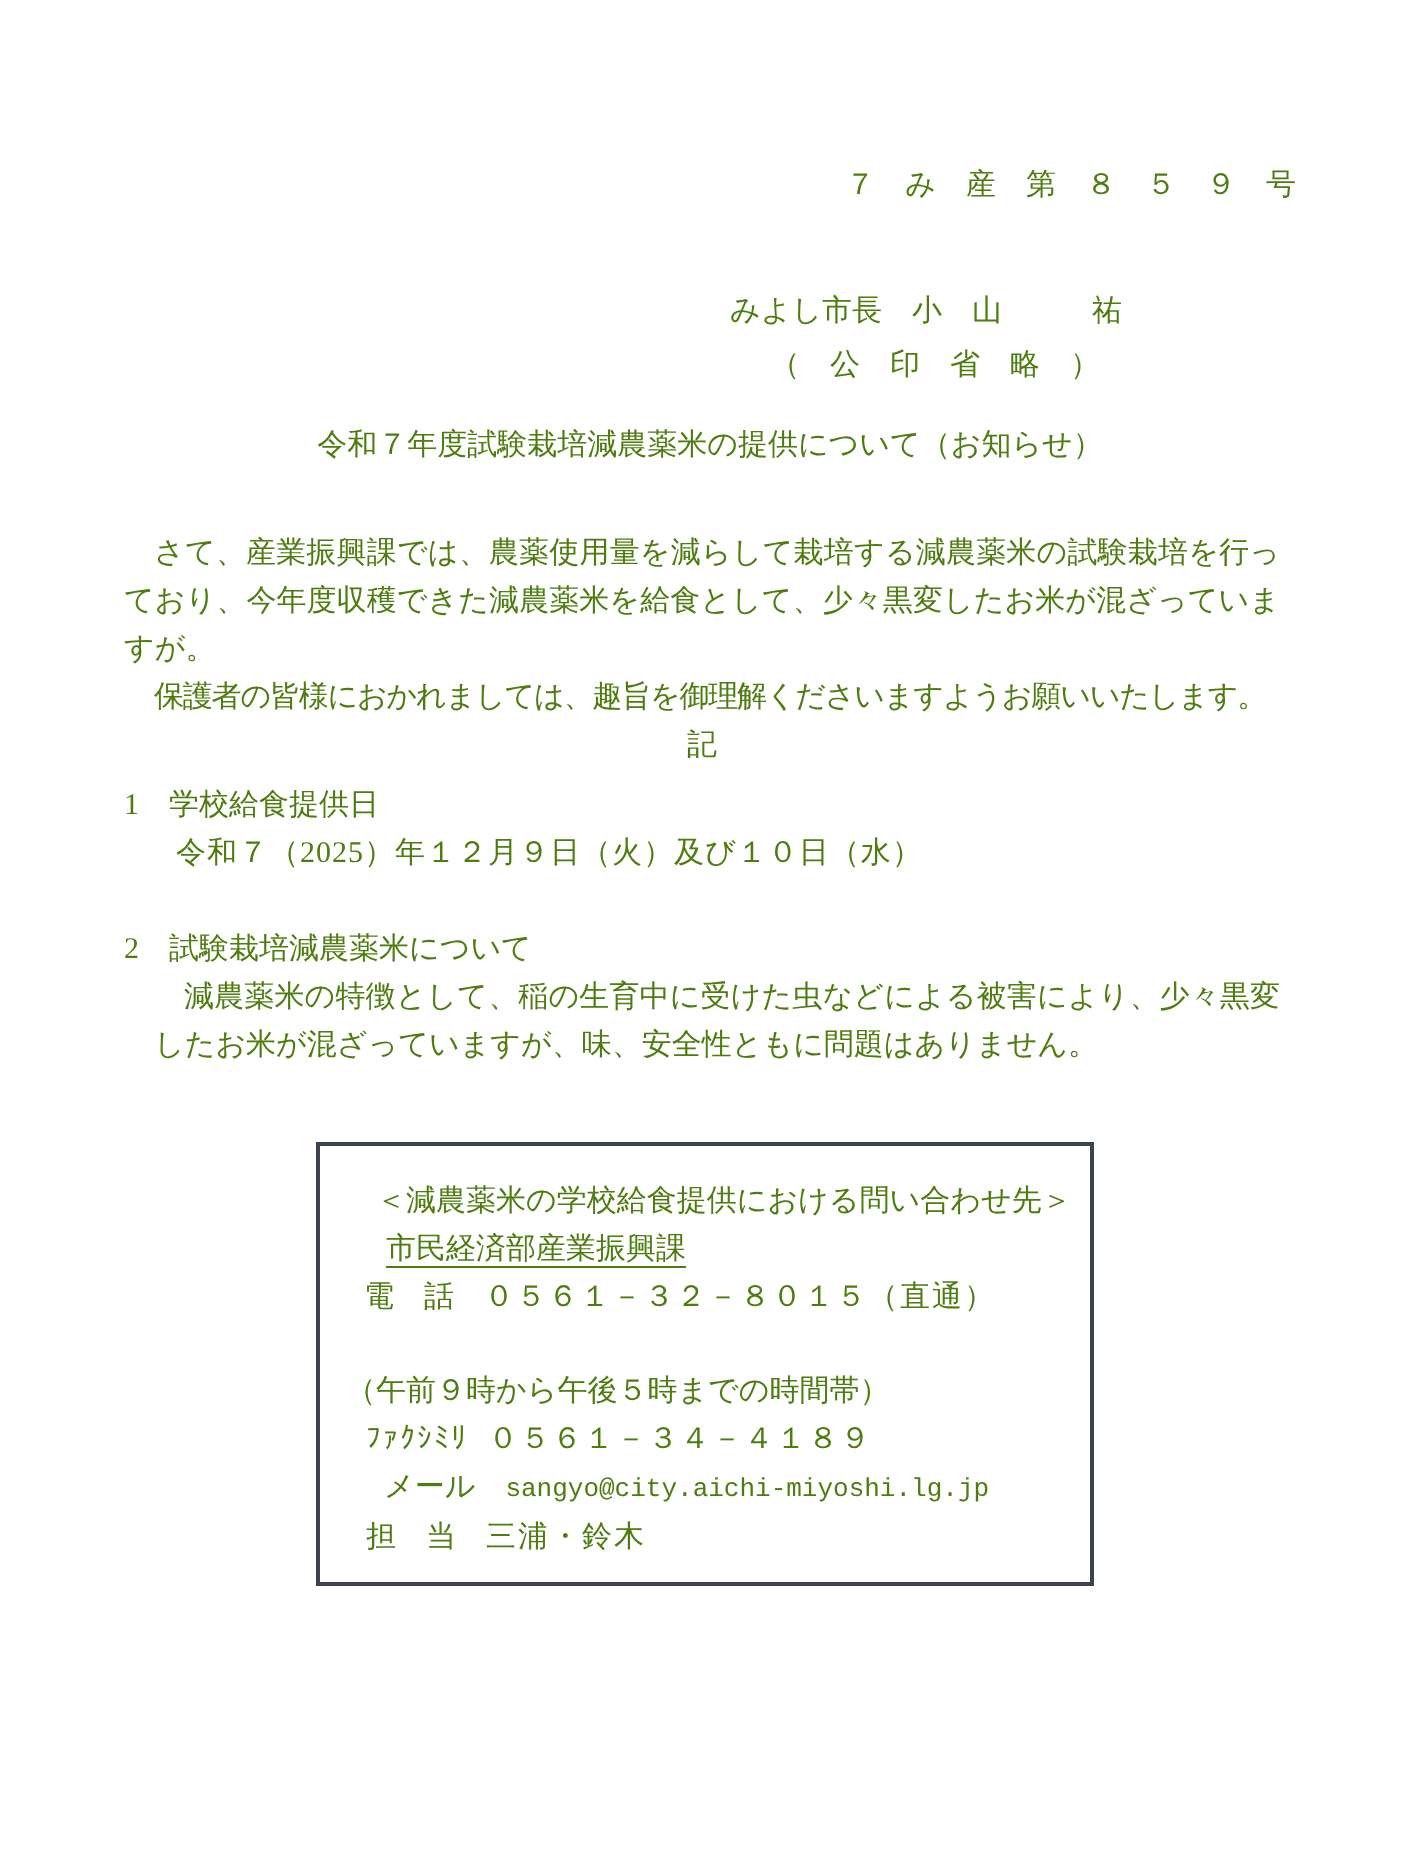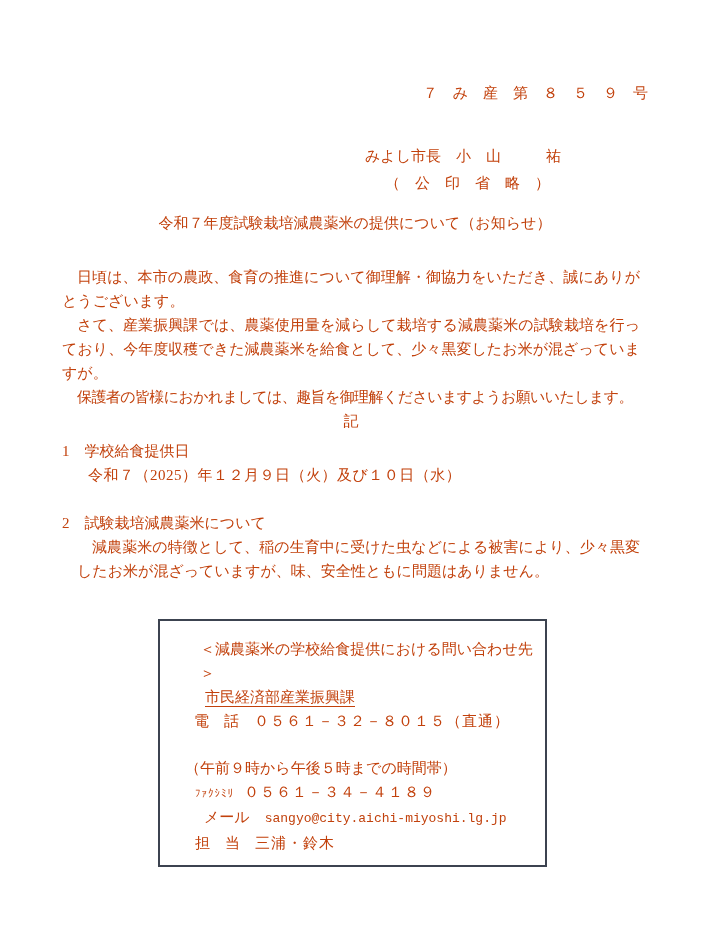--- a/index.html
+++ b/index.html
@@ -5,21 +5,21 @@
   html, body {
     margin: 0;
     padding: 0;
     background: #ffffff;
   }
   .page {
     position: relative;
     width: 711px;
     height: 887px;
     background: #ffffff;
-    color: #c2410c;
+    color: #4d7c0f;
     font-family: "Liberation Serif", "DejaVu Serif", serif;
     font-size: 15px;
     overflow: hidden;
     box-sizing: border-box;
   }
   .content {
     padding: 80px 63px 0 62px;
   }
 
   
@@ -82,39 +82,39 @@
     text-indent: 1em;
     line-height: 24px;
     text-align: justify;
   }
 
   .contact-box {
     margin: 36px 0 0 96px;
     width: 389px;
     box-sizing: border-box;
     border: 2px solid #3c4350;
-    padding: 16px 8px 10px 32px;
+    padding: 16px 8px 10px 20px;
     line-height: 24px;
   }
   .cb-title { margin-left: 8px; }
   .cb-dept {
     margin-left: 13px;
     text-decoration: underline;
     text-underline-offset: 4px;
     text-decoration-thickness: 1px;
   }
   .cb-row { white-space: nowrap; }
   .cb-phone { margin-left: 2px; }
   .cb-hours { margin-left: -7px; margin-top: 23px; }
   .cb-fax { margin-left: 3px; }
   .cb-email { margin-left: 12px; }
   .cb-staff { margin-left: 3px; }
   .cb-label { display: inline-block; }
   .fax-label {
-    font-size: 11px;
+    font-size: 15px;
     letter-spacing: 1px;
   }
   .cb-value {
     margin-left: 15px;
     letter-spacing: 1px;
   }
   .cb-fax .cb-value { margin-left: 10px; }
   .cb-value.email {
     font-family: "Liberation Mono", "DejaVu Sans Mono", monospace;
     font-size: 13px;
@@ -133,21 +133,20 @@
 
 
     <div class="sender">
       <div class="sender-name">みよし市長　小　山　　　祐</div>
       <div class="sender-seal">（　公　印　省　略　）</div>
     </div>
 
     <div class="doc-title">令和７年度試験栽培減農薬米の提供について（お知らせ）</div>
 
     <div class="body-text">
-      <p class="para">日頃は、本市の農政、食育の推進について御理解・御協力をいただき、誠にありがとうございます。</p>
       <p class="para">さて、産業振興課では、農薬使用量を減らして栽培する減農薬米の試験栽培を行っており、今年度収穫できた減農薬米を給食として、少々黒変したお米が混ざっていますが。</p>
       <p class="para tight">保護者の皆様におかれましては、趣旨を御理解くださいますようお願いいたします。</p>
       <div class="record-marker">記</div>
     </div>
 
     <div class="section sec1">
       <div class="sec-heading">1　学校給食提供日</div>
       <div class="sec1-body">令和７（2025）年１２月９日（火）及び１０日（水）</div>
     </div>
 

